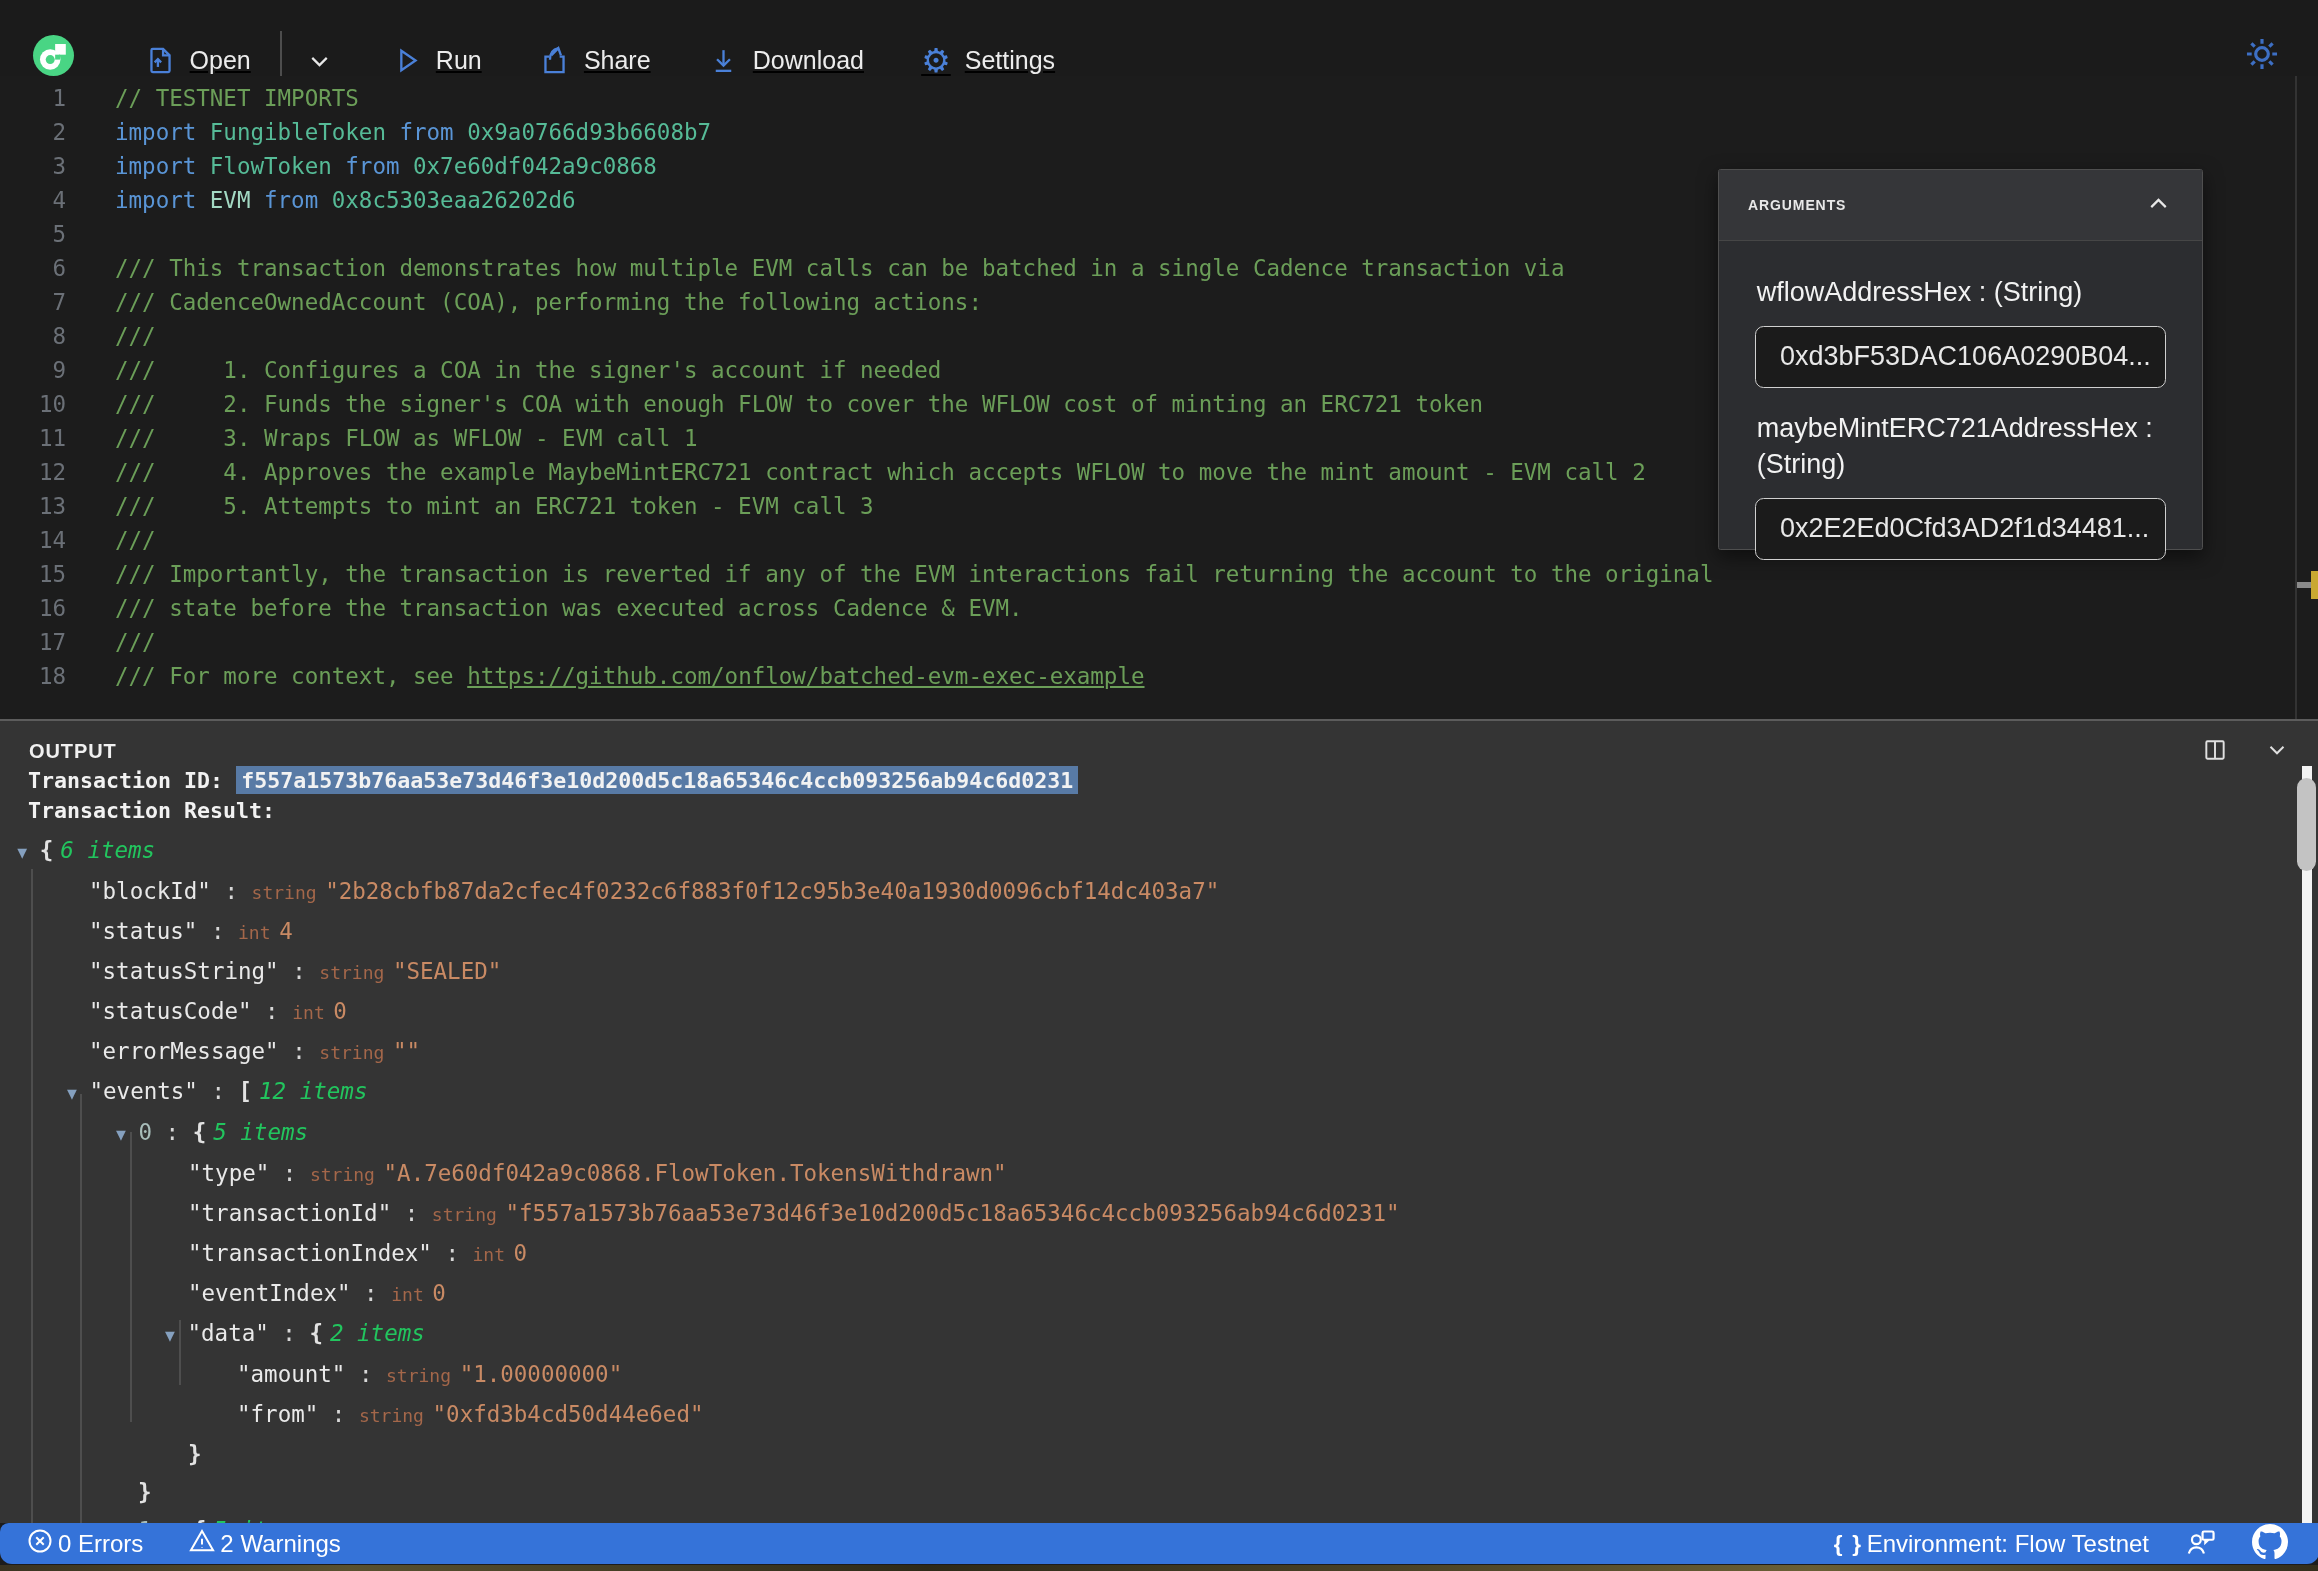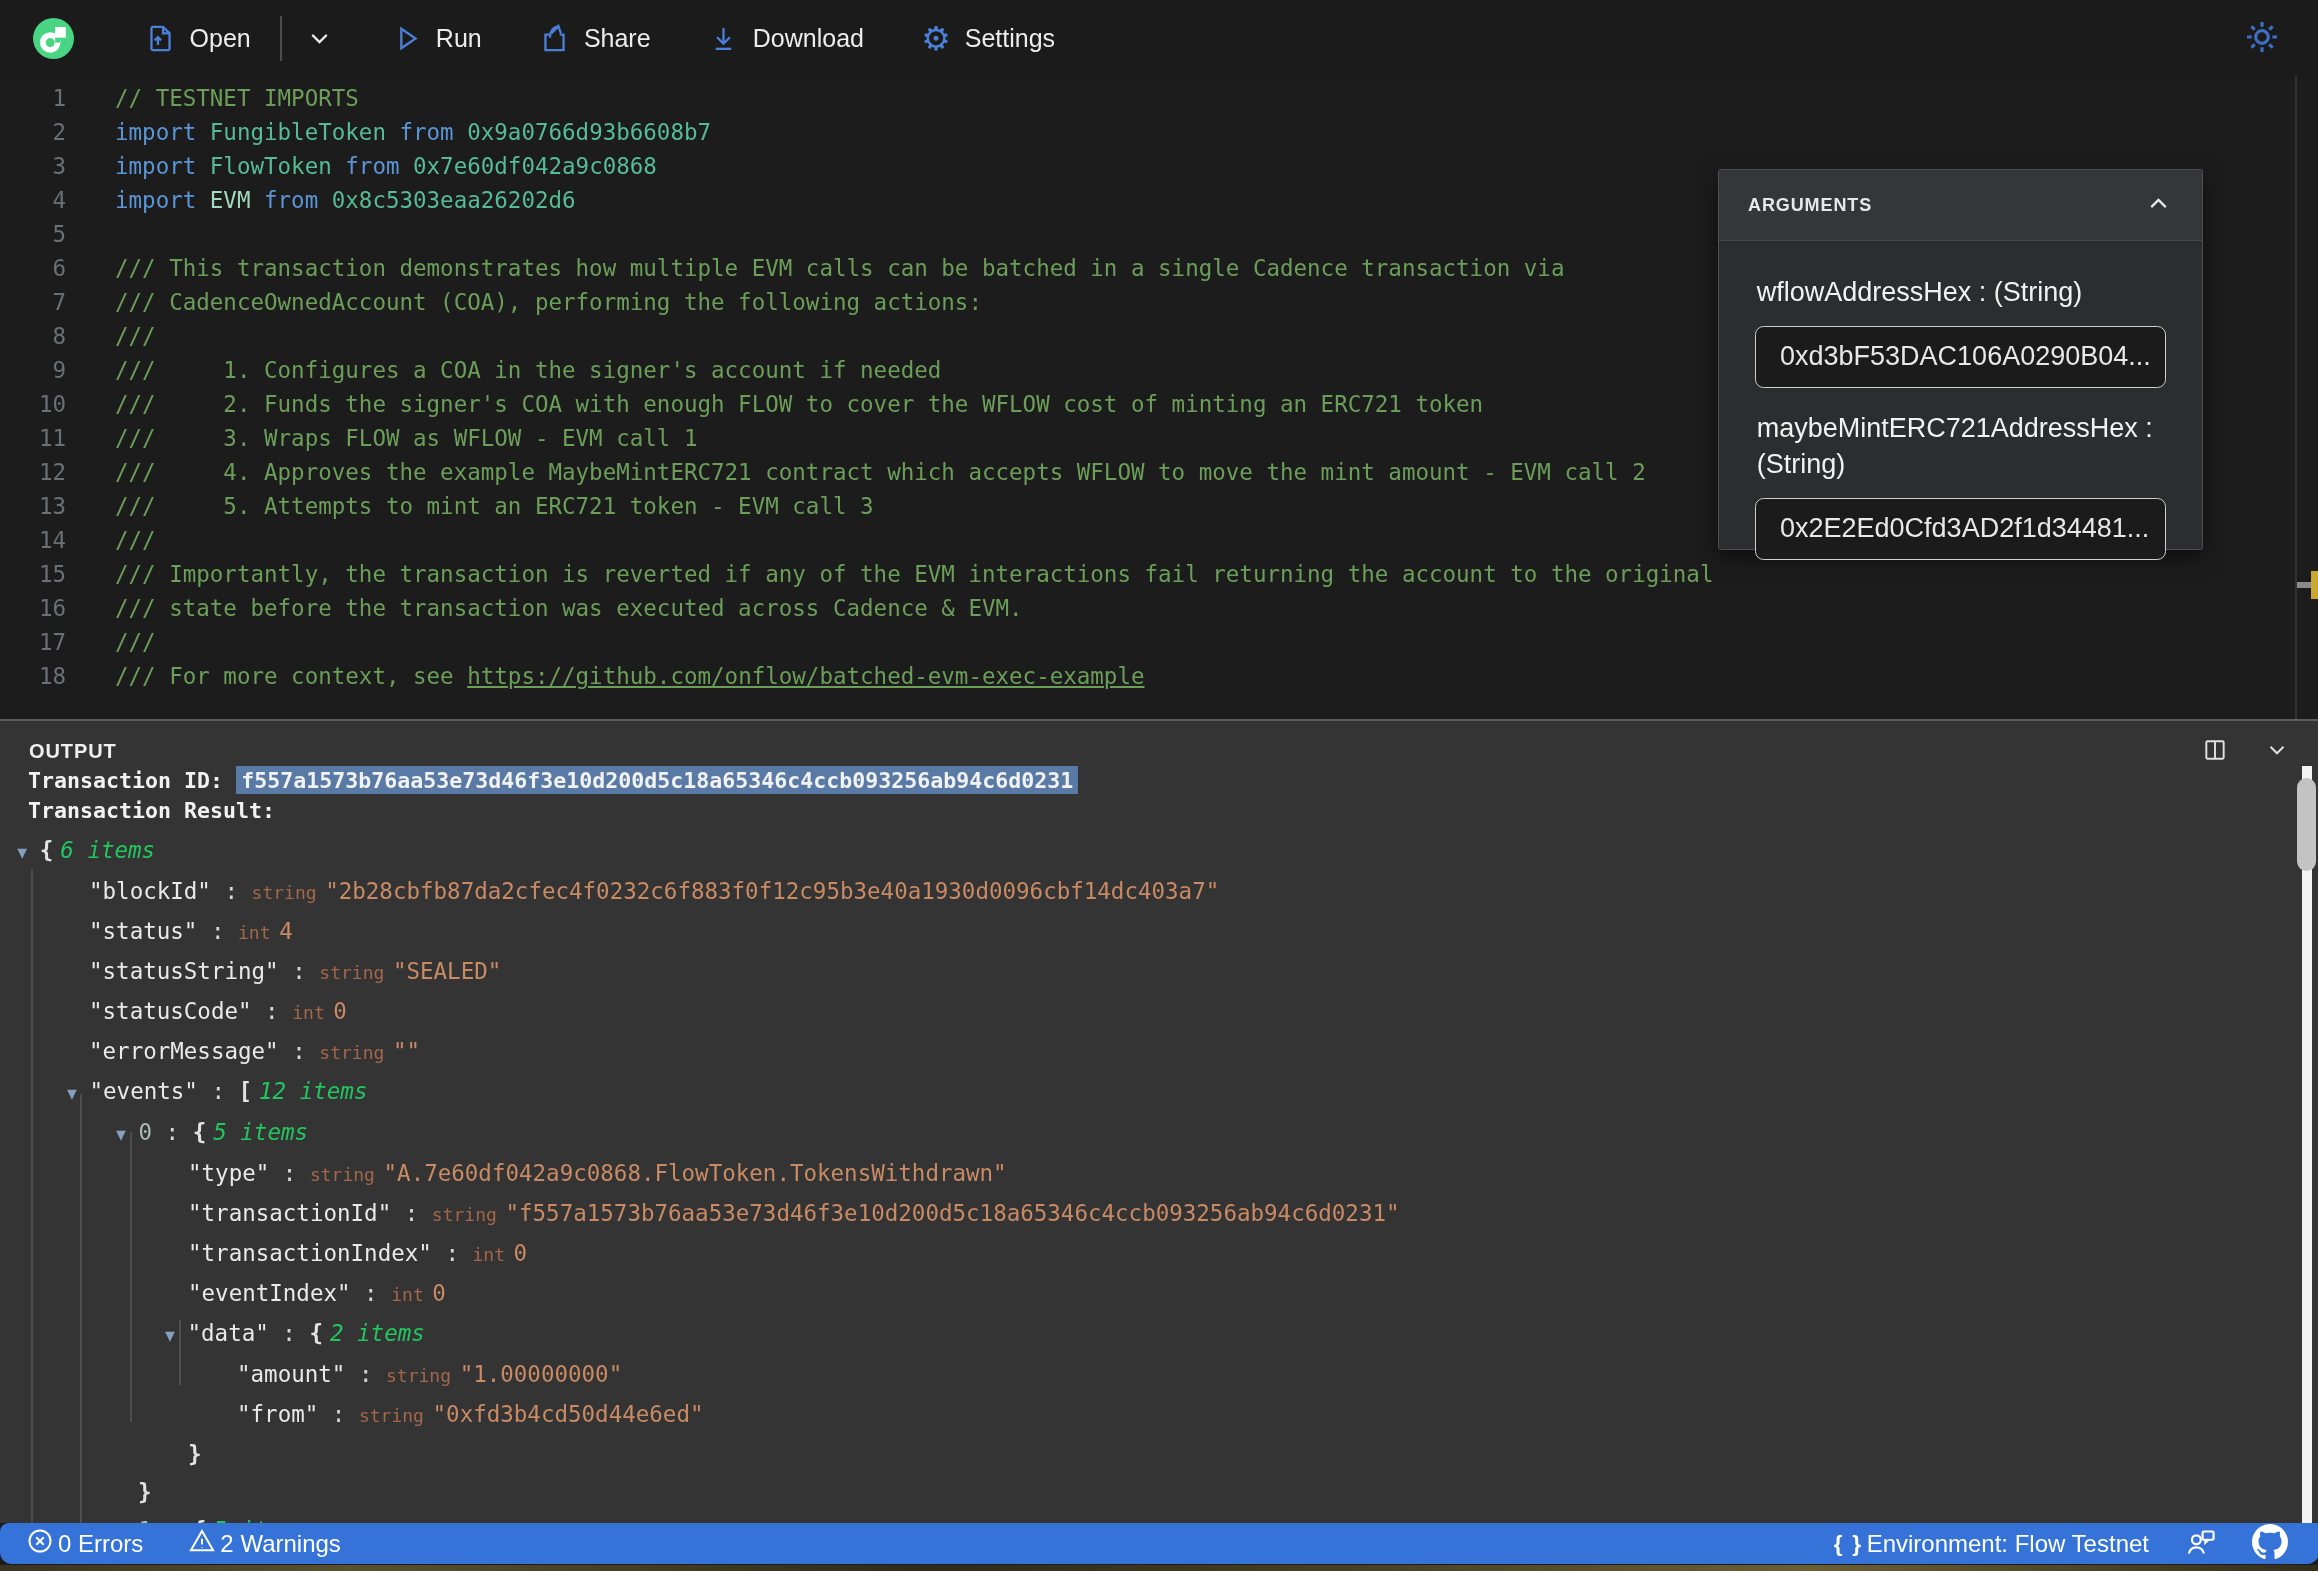--- a/index.html
+++ b/index.html
@@ -2,21 +2,21 @@
 <html style="font-size:14px"><head>
 <meta charset="utf-8">
 <style>
   * { margin:0; padding:0; box-sizing:border-box; }
   html,body { background:#111; }
   .app { position:relative; width:2319px; height:1572px; overflow:hidden;
          background:#1c1c1c; font-family:"Liberation Sans", sans-serif; }
 
   
   .toolbar { position:absolute; top:0; left:0; right:0; height:76px;
-             display:flex; align-items:center; padding-left:33px; background:#1b1b1b; }
+             display:flex; align-items:flex-end; padding-left:33px; background:#1b1b1b;text-decoration:underline; }
   .logo { width:41px; height:41px; border-radius:50%; background:#49d584;
           margin-right:62px; display:flex; align-items:center; justify-content:center; }
   .tb-btn { display:flex; align-items:center; gap:14px; background:none; border:none;
             color:#ececec; font-size:25px; font-family:"Liberation Sans",sans-serif;
             cursor:pointer; padding:0 8.6px; }
   .tb-btn svg { display:block; }
   .tb-divider { width:1.7px; height:45px; background:#4d4d4d; margin:0 14px 0 21px; }
   .tb-gap { width:40px; }
   .spacer { flex:1; }
   .theme-btn { background:none; border:none; cursor:pointer; margin-right:38px; }
@@ -35,21 +35,21 @@
   .edit-gutter-line { position:absolute; top:0; bottom:0; left:2295px; width:1.7px; background:#333; }
   .scroll-dash { position:absolute; left:2297px; top:506px; width:14px; height:6px; background:#8a8a8a; }
   .warn-marker { position:absolute; left:2311px; top:495px; width:7.8px; height:28px; background:#c9a832; }
 
   
   .args-panel { position:absolute; left:1718px; top:93px; width:485px; height:381px;
                 background:#2c2d30; border:1.7px solid #4f4f4f; border-radius:2.6px;
                 box-shadow:0 7px 19px rgba(0,0,0,.5); }
   .args-header { height:71px; background:#353639; border-bottom:1.7px solid #464646;
                  display:flex; align-items:center; padding:0 29px; }
-  .args-title { color:#e8e8e8; font-size:18px; font-weight:bold; letter-spacing:0.9px; flex:1; }
+  .args-title { color:#e8e8e8; font-size:14px; font-weight:bold; letter-spacing:0.9px; flex:1; }
   .args-chevron { background:none; border:none; cursor:pointer; }
   .args-body { padding:21px 36px 0 36px; }
   .arg-label { color:#f2f2f2; font-size:27px; margin:12px 0 15.6px 1.7px; line-height:36px; }
   .arg-input { height:62px; border:1.7px solid #d0d0d0; border-radius:8.6px; background:#1b1b1b;
                color:#e8e8e8; font-size:27px; display:flex; align-items:center;
                padding-left:24px; margin-bottom:22.5px; white-space:nowrap; overflow:hidden; }
 
   
   .output { position:absolute; top:719px; left:0; right:0; height:804px;
             background:#343434; border-top:2.6px solid #5c5c5c; overflow:hidden; }

